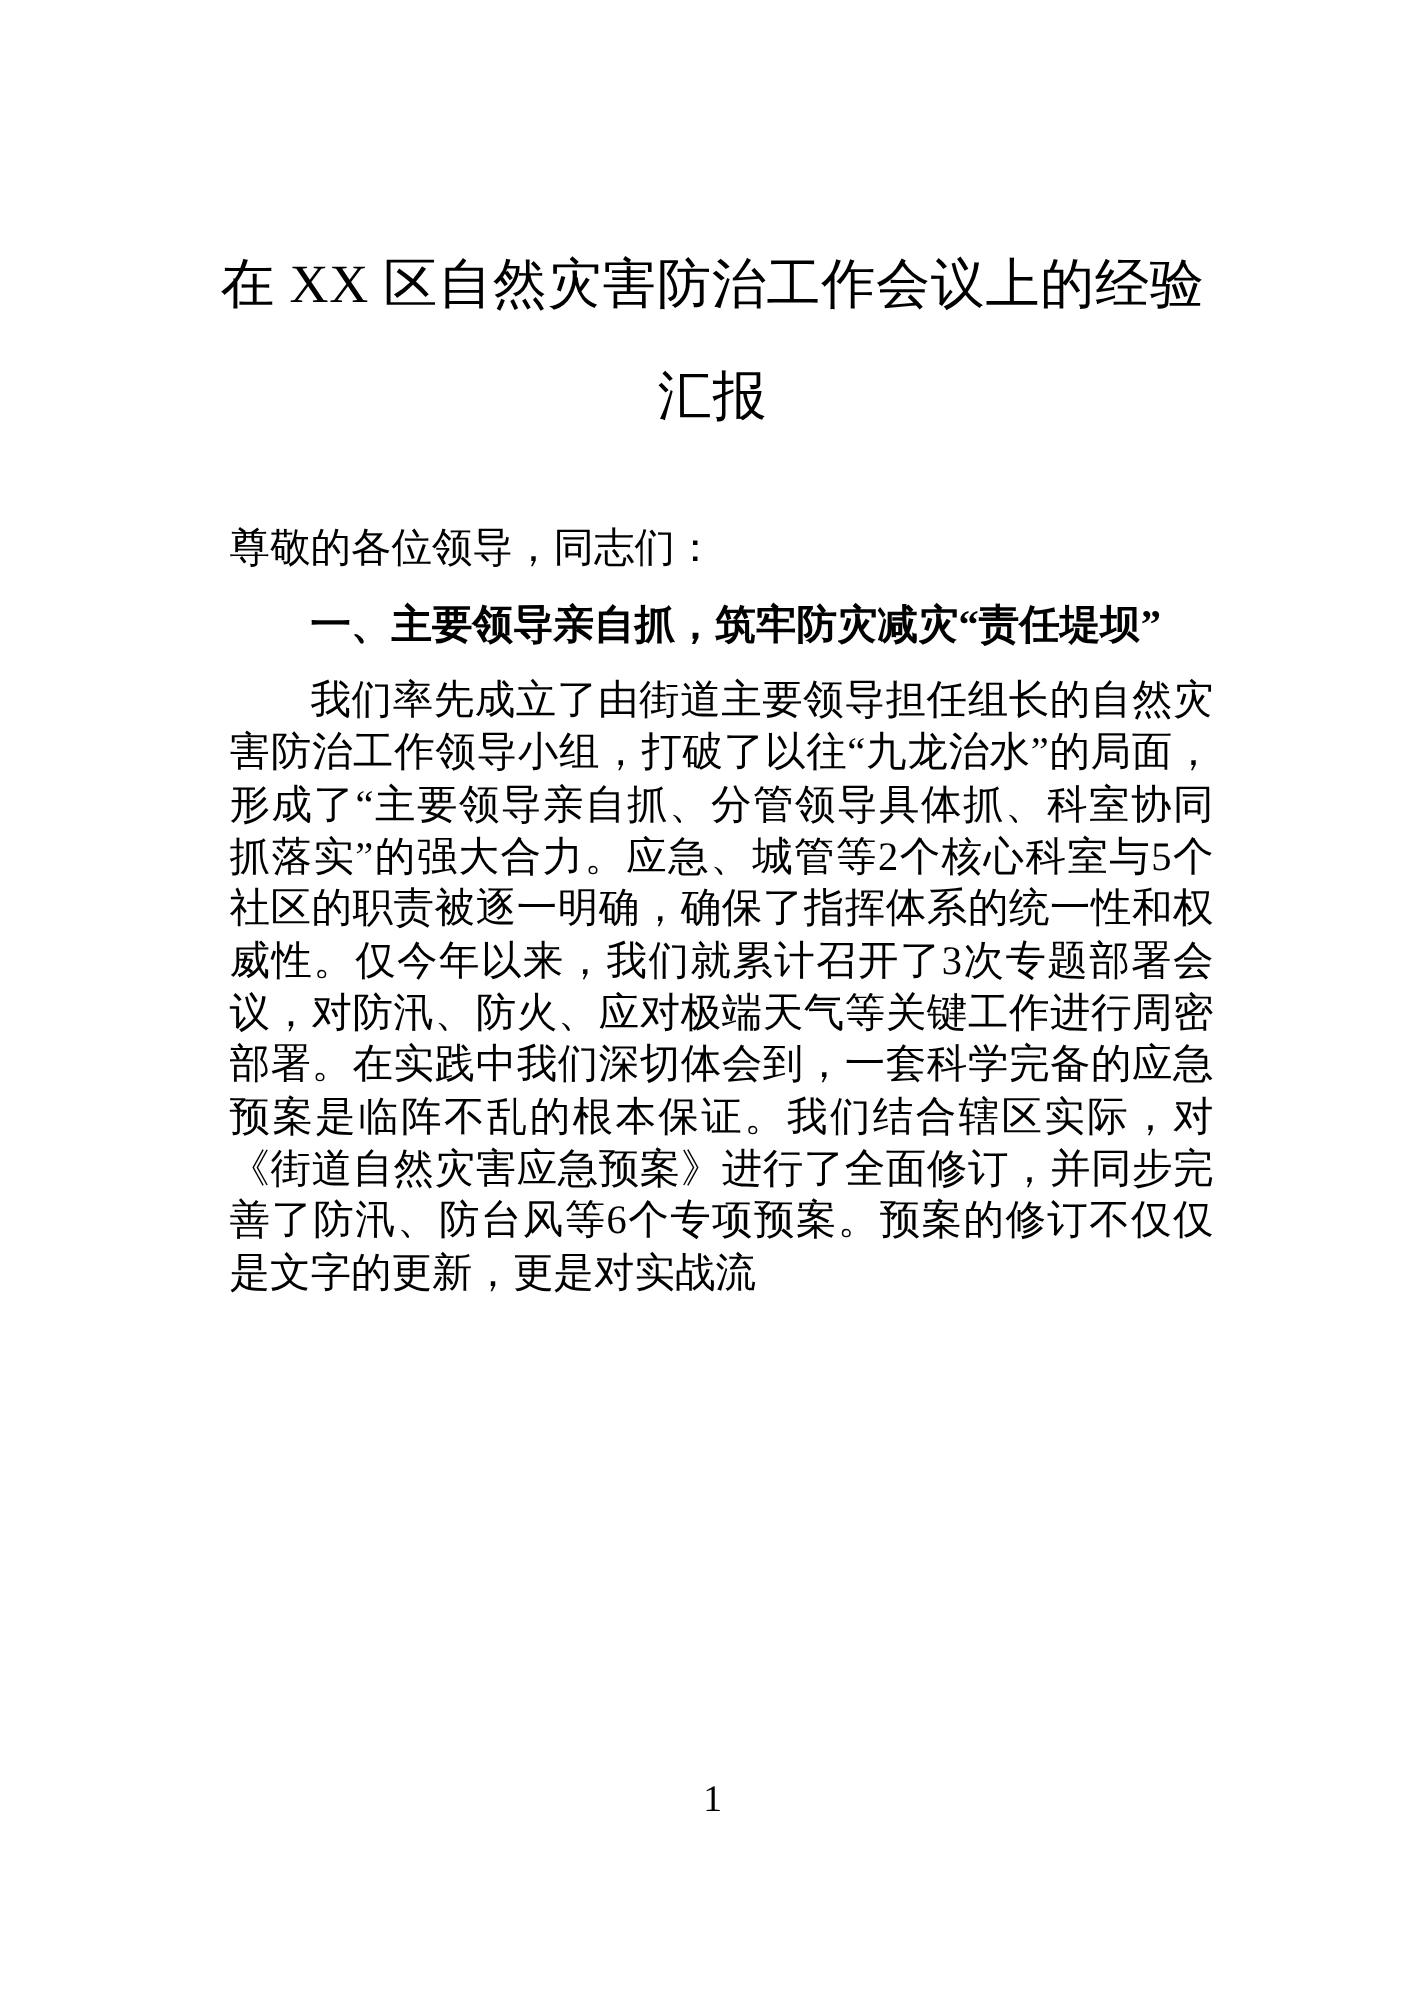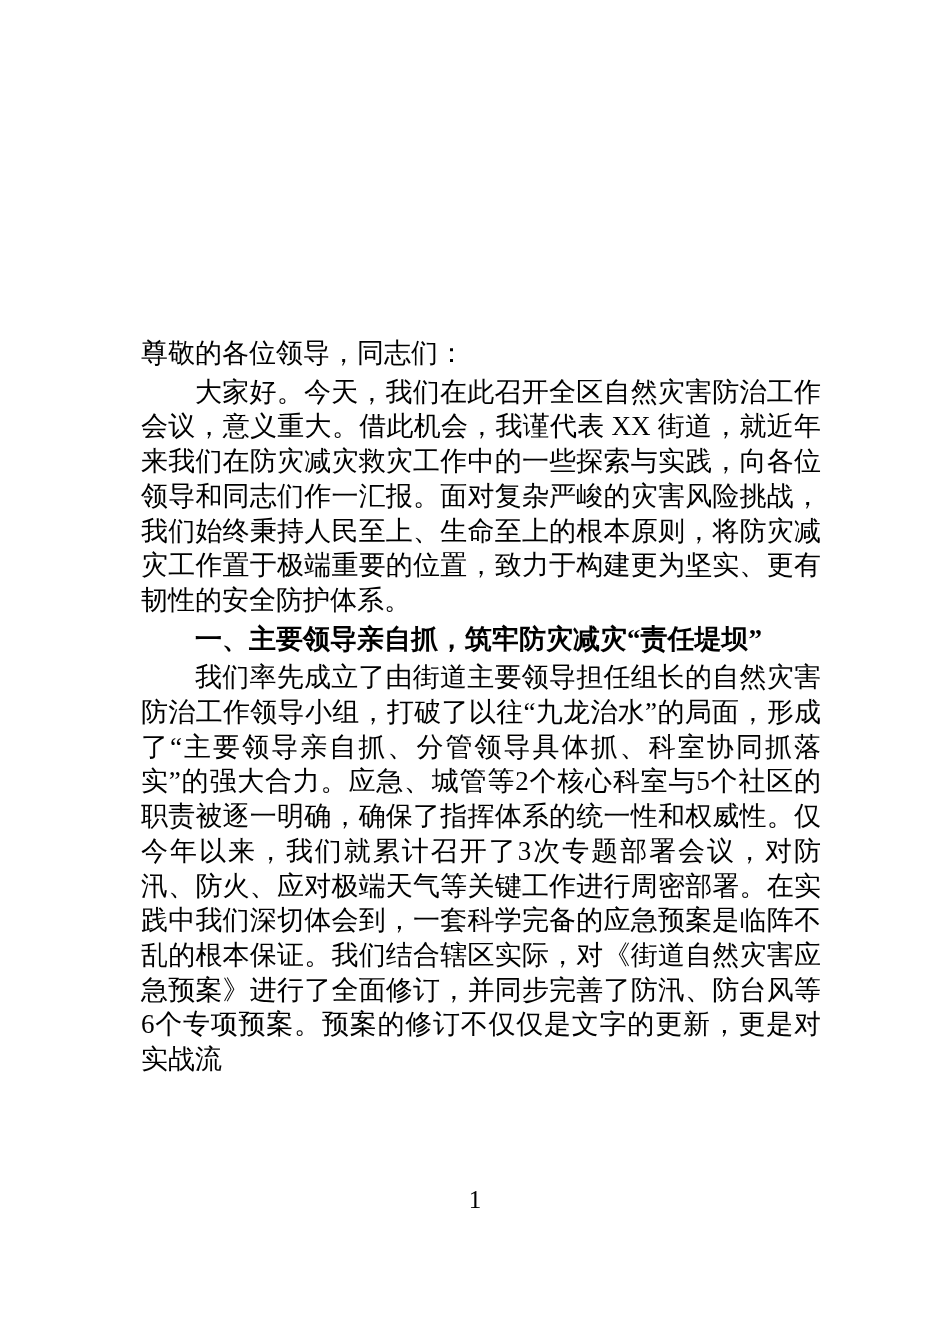--- a/index.html
+++ b/index.html
@@ -32,21 +32,21 @@
     position: absolute;
     top: 332px;
     left: 137px;
     width: 688px;
     font-size: 27px;
     line-height: 34.7px;
     text-align: justify;
     color: #000000;
   }
   .doc-body p {
-    margin: 4px;
+    margin: 16px;
     padding: 0;
   }
   p.salutation {
     text-indent: 0;
   }
   p.body-para {
     text-indent: 2em;
   }
   p.section-heading {
     text-indent: 2em;
@@ -62,23 +62,23 @@
     line-height: 28px;
     font-family: "Liberation Serif", serif;
     color: #000000;
   }
 </style>
 </head>
 <body>
 
 <div class="page">
 
+  <div class="doc-title">在 XX 区自然灾害防治工作会议上的经验汇报</div>
 
   <div class="doc-body">
     <p class="salutation">尊敬的各位领导，同志们：</p>
-    <p class="body-para">大家好。今天，我们在此召开全区自然灾害防治工作会议，意义重大。借此机会，我谨代表 XX 街道，就近年来我们在防灾减灾救灾工作中的一些探索与实践，向各位领导和同志们作一汇报。面对复杂严峻的灾害风险挑战，我们始终秉持人民至上、生命至上的根本原则，将防灾减灾工作置于极端重要的位置，致力于构建更为坚实、更有韧性的安全防护体系。</p>
     <p class="section-heading">一、主要领导亲自抓，筑牢防灾减灾“责任堤坝”</p>
     <p class="body-para">我们率先成立了由街道主要领导担任组长的自然灾害防治工作领导小组，打破了以往“九龙治水”的局面，形成了“主要领导亲自抓、分管领导具体抓、科室协同抓落实”的强大合力。应急、城管等2个核心科室与5个社区的职责被逐一明确，确保了指挥体系的统一性和权威性。仅今年以来，我们就累计召开了3次专题部署会议，对防汛、防火、应对极端天气等关键工作进行周密部署。在实践中我们深切体会到，一套科学完备的应急预案是临阵不乱的根本保证。我们结合辖区实际，对《街道自然灾害应急预案》进行了全面修订，并同步完善了防汛、防台风等6个专项预案。预案的修订不仅仅是文字的更新，更是对实战流</p>
   </div>
 
   <div class="page-number">1</div>
 
 </div>
 
 </body></html>

